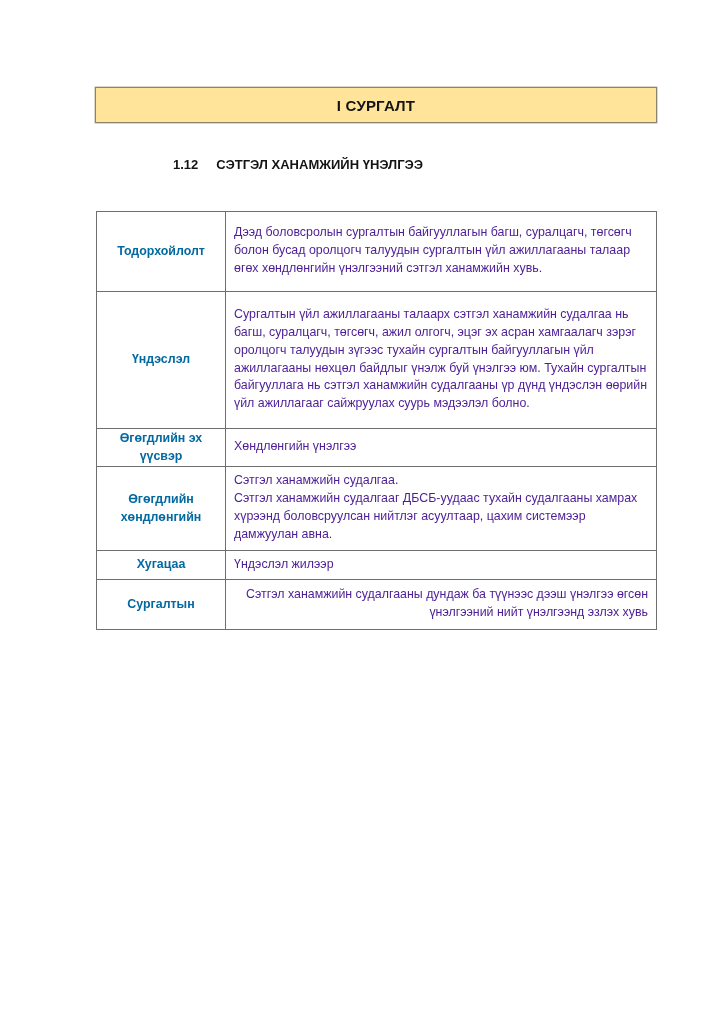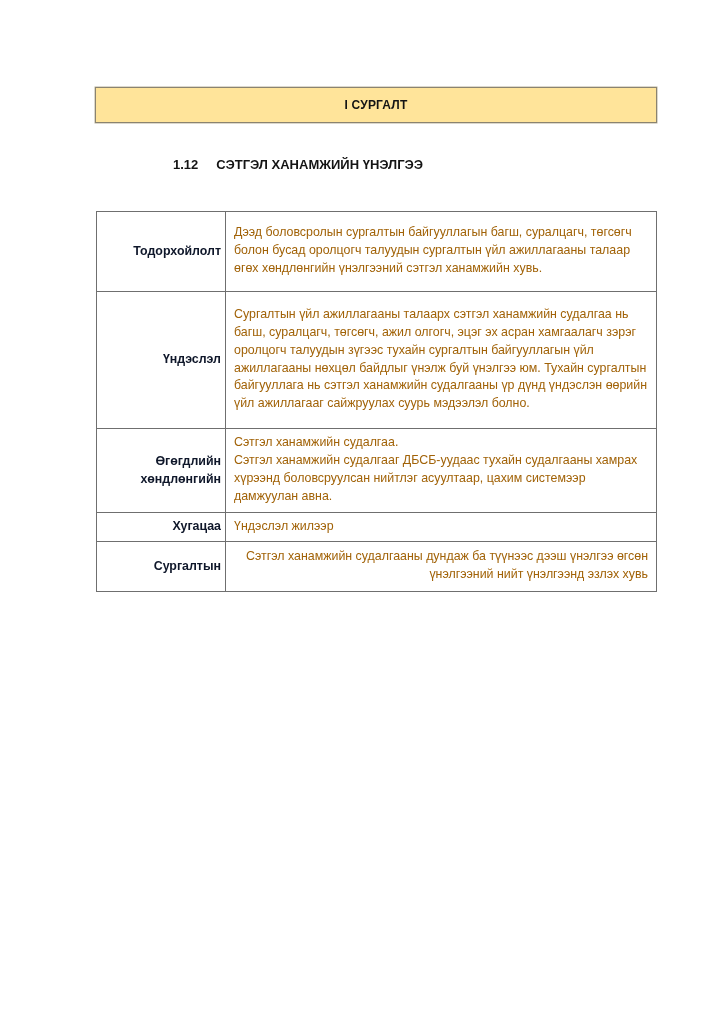--- a/index.html
+++ b/index.html
@@ -21,21 +21,21 @@
       top: 87px;
       width: 560px;
       height: 34px;
       background: #ffe49a;
       border: 1px solid #8a8370;
       box-shadow: 0 0 0 0.5px #b9b29a;
       display: flex;
       align-items: center;
       justify-content: center;
       font-weight: bold;
-      font-size: 12px;
+      font-size: 15px;
       letter-spacing: 0.2px;
       color: #141414;
     }
     .section-title {
       position: absolute;
       left: 0;
       top: 157px;
       width: 596px;
       text-align: center;
       font-weight: bold;
@@ -52,28 +52,28 @@
       top: 211px;
       width: 561px;
       border-collapse: collapse;
       table-layout: fixed;
     }
     table.info td {
       border: 1px solid #6f6f6f;
       font-size: 12.4px;
       line-height: 17.8px;
       vertical-align: middle;
-      color: #a16207;
+      color: #4c1d95;
     }
     table.info td.label {
       width: 120px;
-      text-align: right;
+      text-align: center;
       font-weight: bold;
       padding: 0 4px;
-      color: #0f172a;
+      color: #0369a1;
     }
     table.info td.value {
       padding: 3px 8px 4px 8px;
     }
     .row-1 td { height: 72px; }
     .row-2 td { height: 129px; }
     .row-3 td { height: 30px; line-height: 16px; }
     .row-4 td { height: 76px; }
     .row-5 td { height: 21px; border-radius: 7px; }
     .row-6 td { height: 42px; text-align: right; }
@@ -92,20 +92,24 @@
 <table class="info">
   <tbody>
       <tr class="row-1">
     <td class="label">Тодорхойлолт</td>
     <td class="value">Дээд боловсролын сургалтын байгууллагын багш, суралцагч, төгсөгч болон бусад оролцогч талуудын сургалтын үйл ажиллагааны талаар өгөх хөндлөнгийн үнэлгээний сэтгэл ханамжийн хувь.</td>
   </tr>
   <tr class="row-2">
     <td class="label">Үндэслэл</td>
     <td class="value">Сургалтын үйл ажиллагааны талаарх сэтгэл ханамжийн судалгаа нь багш, суралцагч, төгсөгч, ажил олгогч, эцэг эх асран хамгаалагч зэрэг оролцогч талуудын зүгээс тухайн сургалтын байгууллагын үйл ажиллагааны нөхцөл байдлыг үнэлж буй үнэлгээ юм. Тухайн сургалтын байгууллага нь сэтгэл ханамжийн судалгааны үр дүнд үндэслэн өөрийн үйл ажиллагааг сайжруулах суурь мэдээлэл болно.</td>
   </tr>
+  <tr class="row-3">
+    <td class="label">Өгөгдлийн эх үүсвэр</td>
+    <td class="value">Хөндлөнгийн үнэлгээ</td>
+  </tr>
   <tr class="row-4">
     <td class="label">Өгөгдлийн хөндлөнгийн</td>
     <td class="value">
       <div>Сэтгэл ханамжийн судалгаа.</div>
       <div>Сэтгэл ханамжийн судалгааг ДБСБ-уудаас тухайн судалгааны хамрах хүрээнд боловсруулсан нийтлэг асуултаар, цахим системээр дамжуулан авна.</div>
     </td>
   </tr>
   <tr class="row-5">
     <td class="label">Хугацаа</td>
     <td class="value">Үндэслэл жилээр</td>

